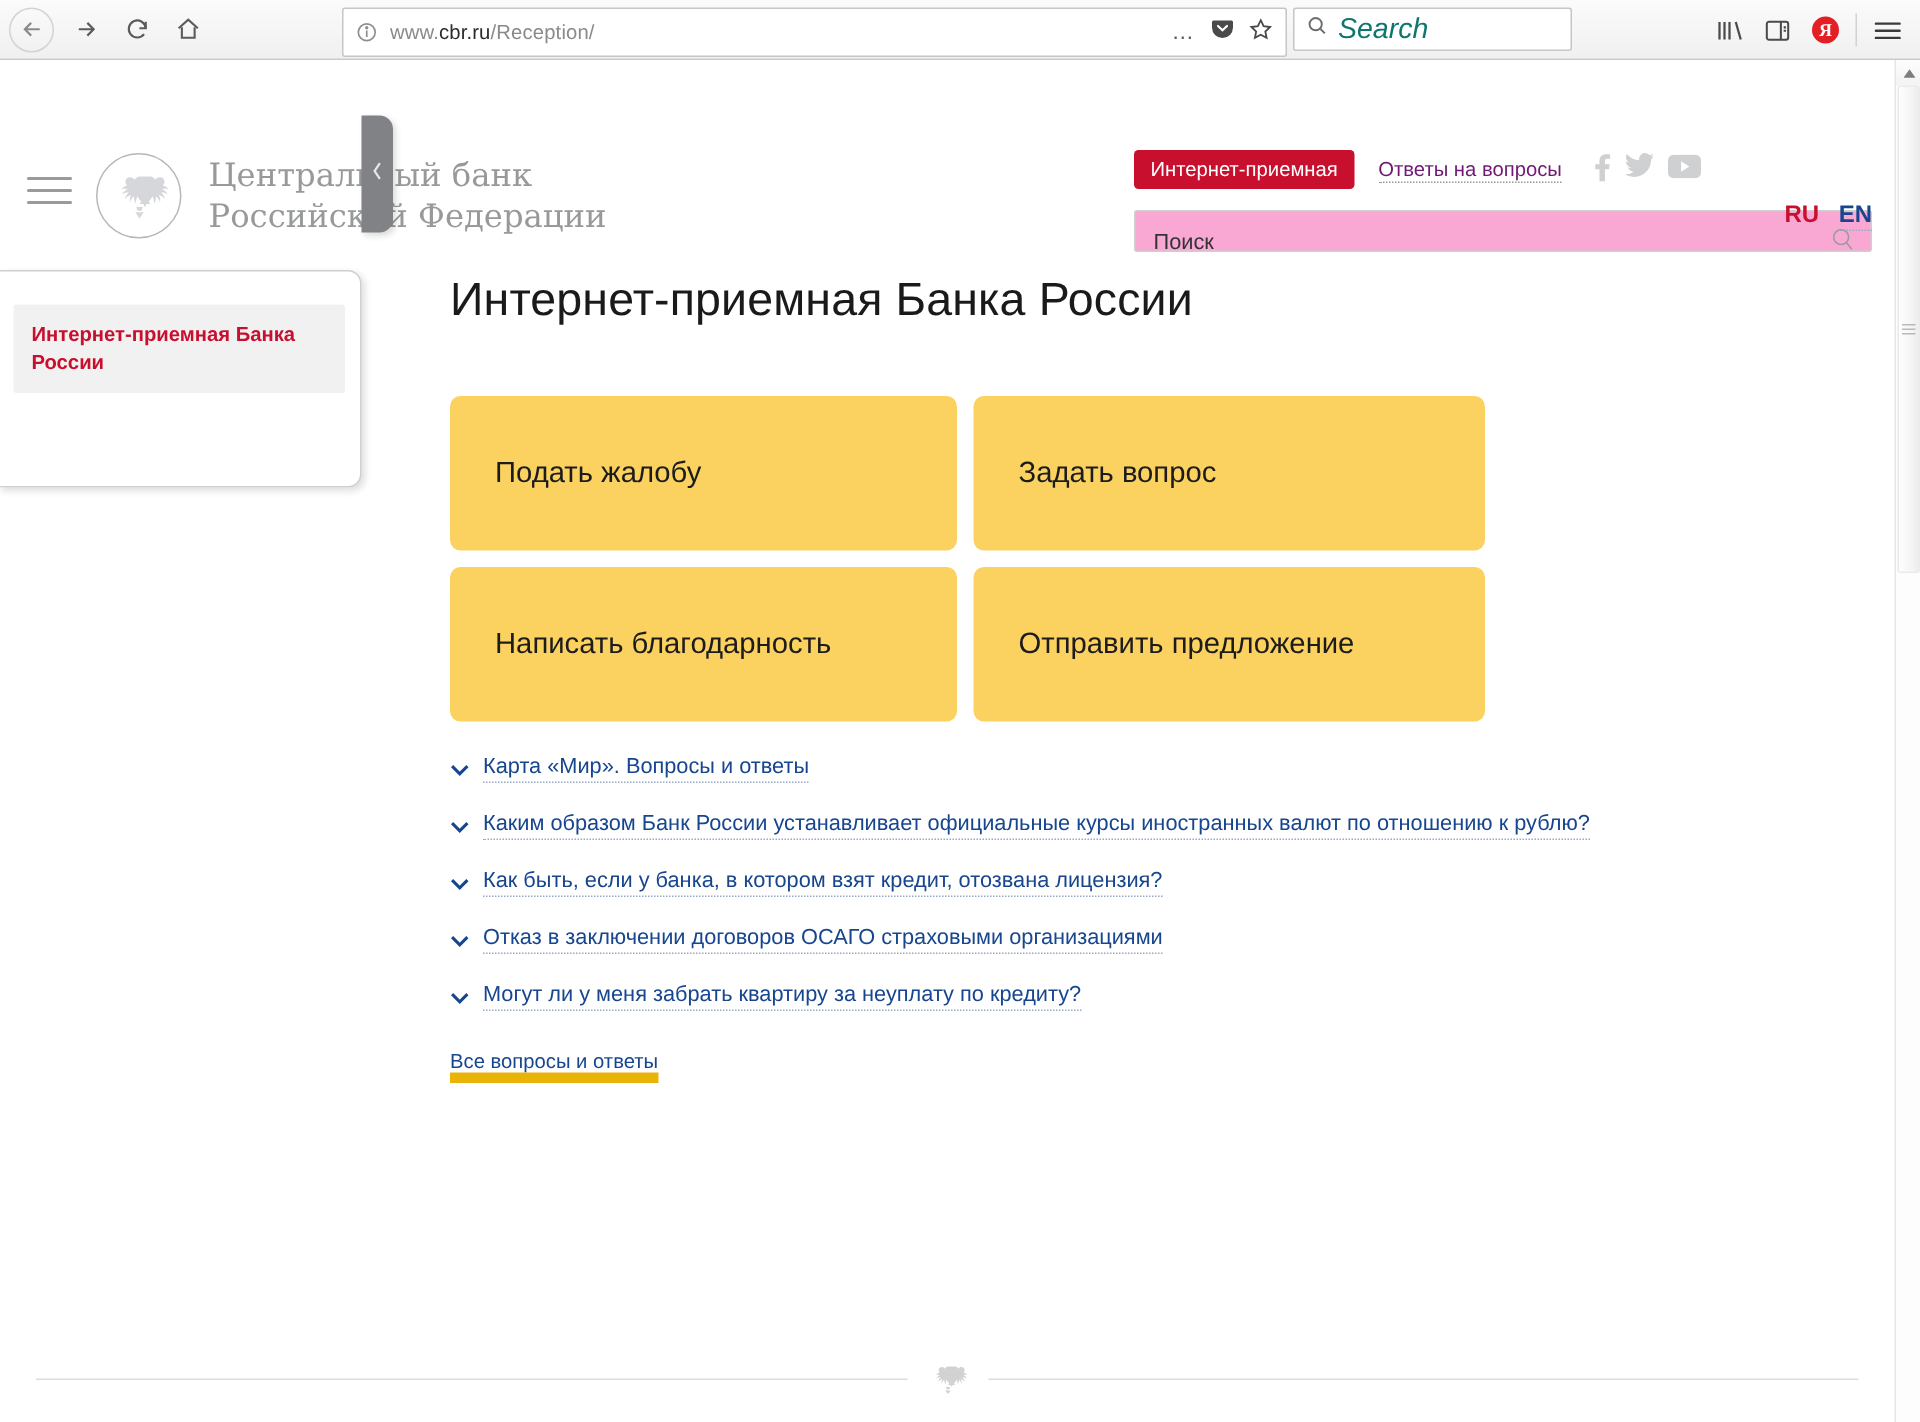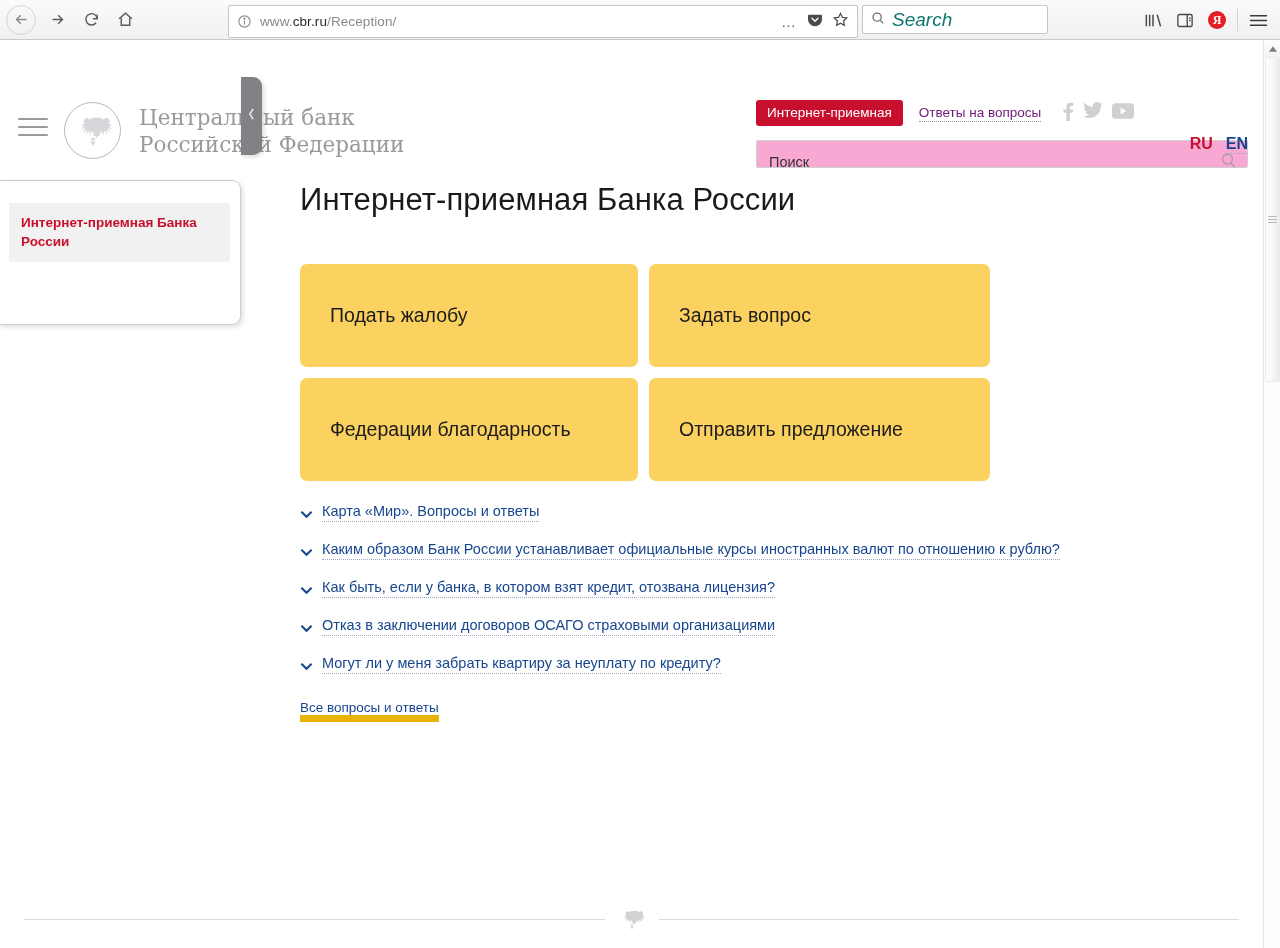--- a/index.html
+++ b/index.html
@@ -392,21 +392,21 @@
         </svg>
     </span>
   </div>
 
   <div class="content">
     <h1 class="page-title">Интернет-приемная Банка России</h1>
 
     <div class="tiles">
       <div class="tile">Подать жалобу</div>
       <div class="tile">Задать вопрос</div>
-      <div class="tile">Федерации благодарность</div>
+      <div class="tile">Написать благодарность</div>
       <div class="tile">Отправить предложение</div>
     </div>
 
 
     <div class="faq-list">
       <div class="faq-row">
         <span class="faq-chev">
           <svg width="13" height="9" viewBox="0 0 14 9" fill="none" stroke="currentColor" stroke-width="2.2">
               <path d="M1.5 1.5L7 7l5.5-5.5"></path>
             </svg>

